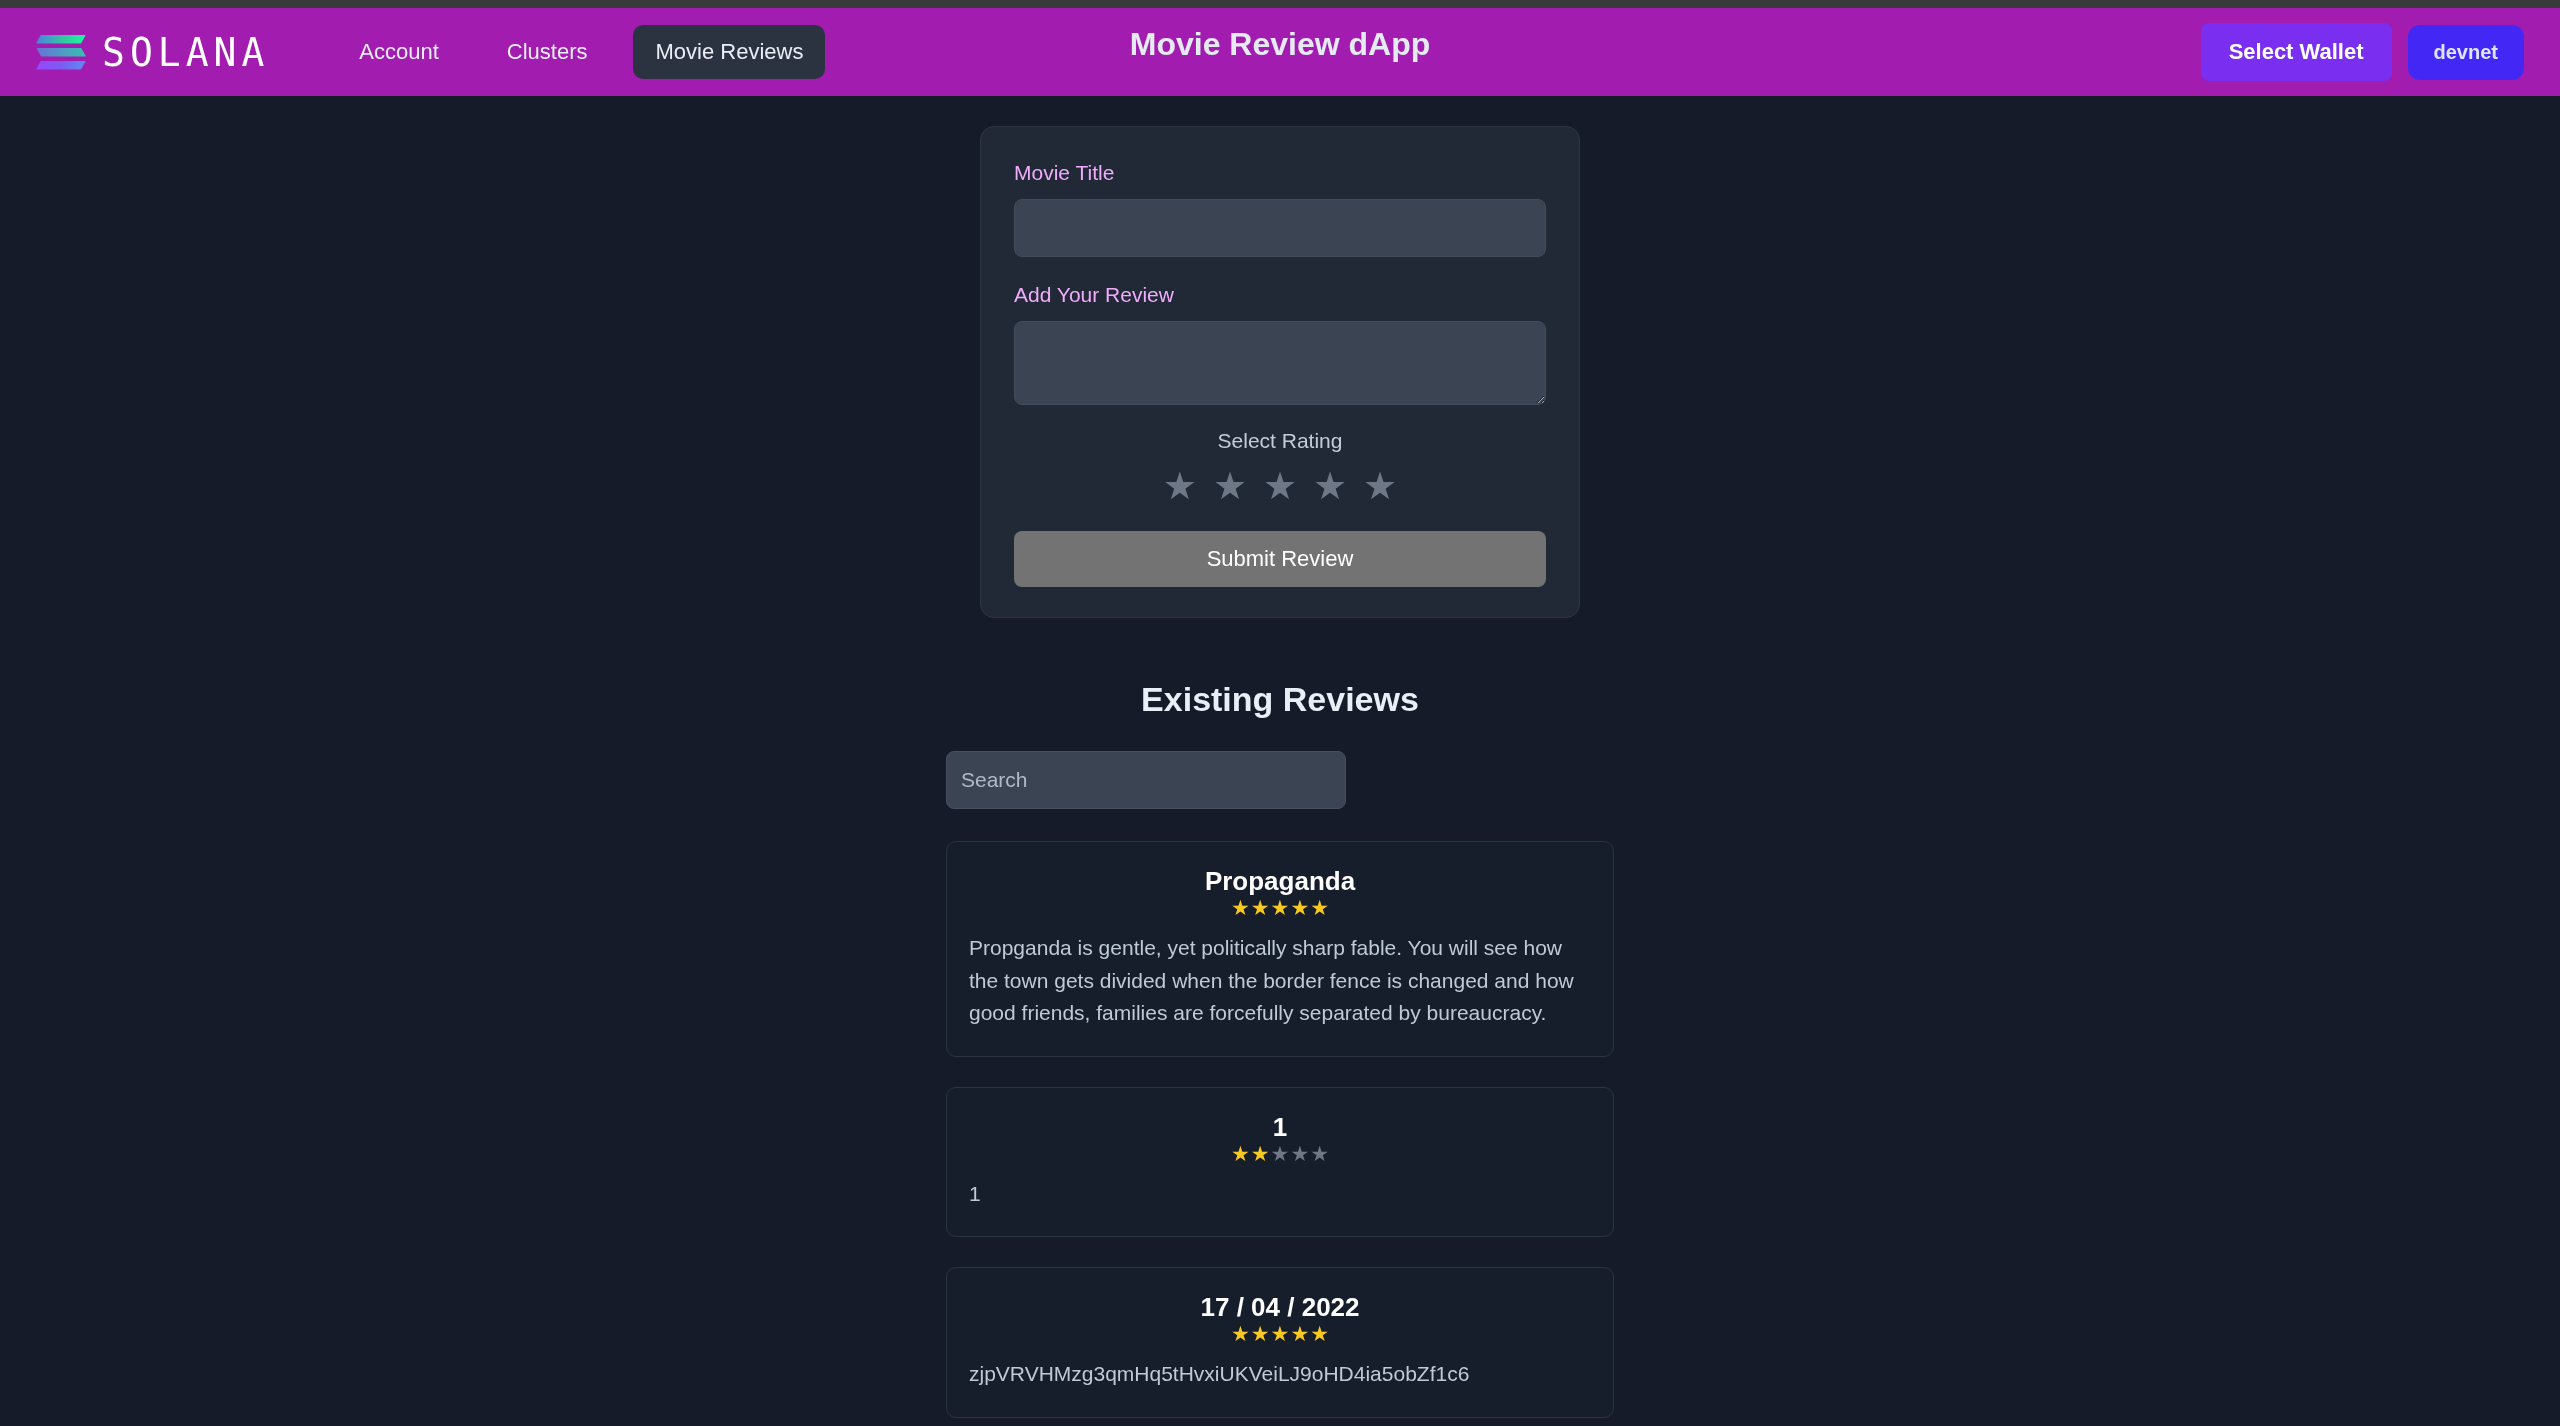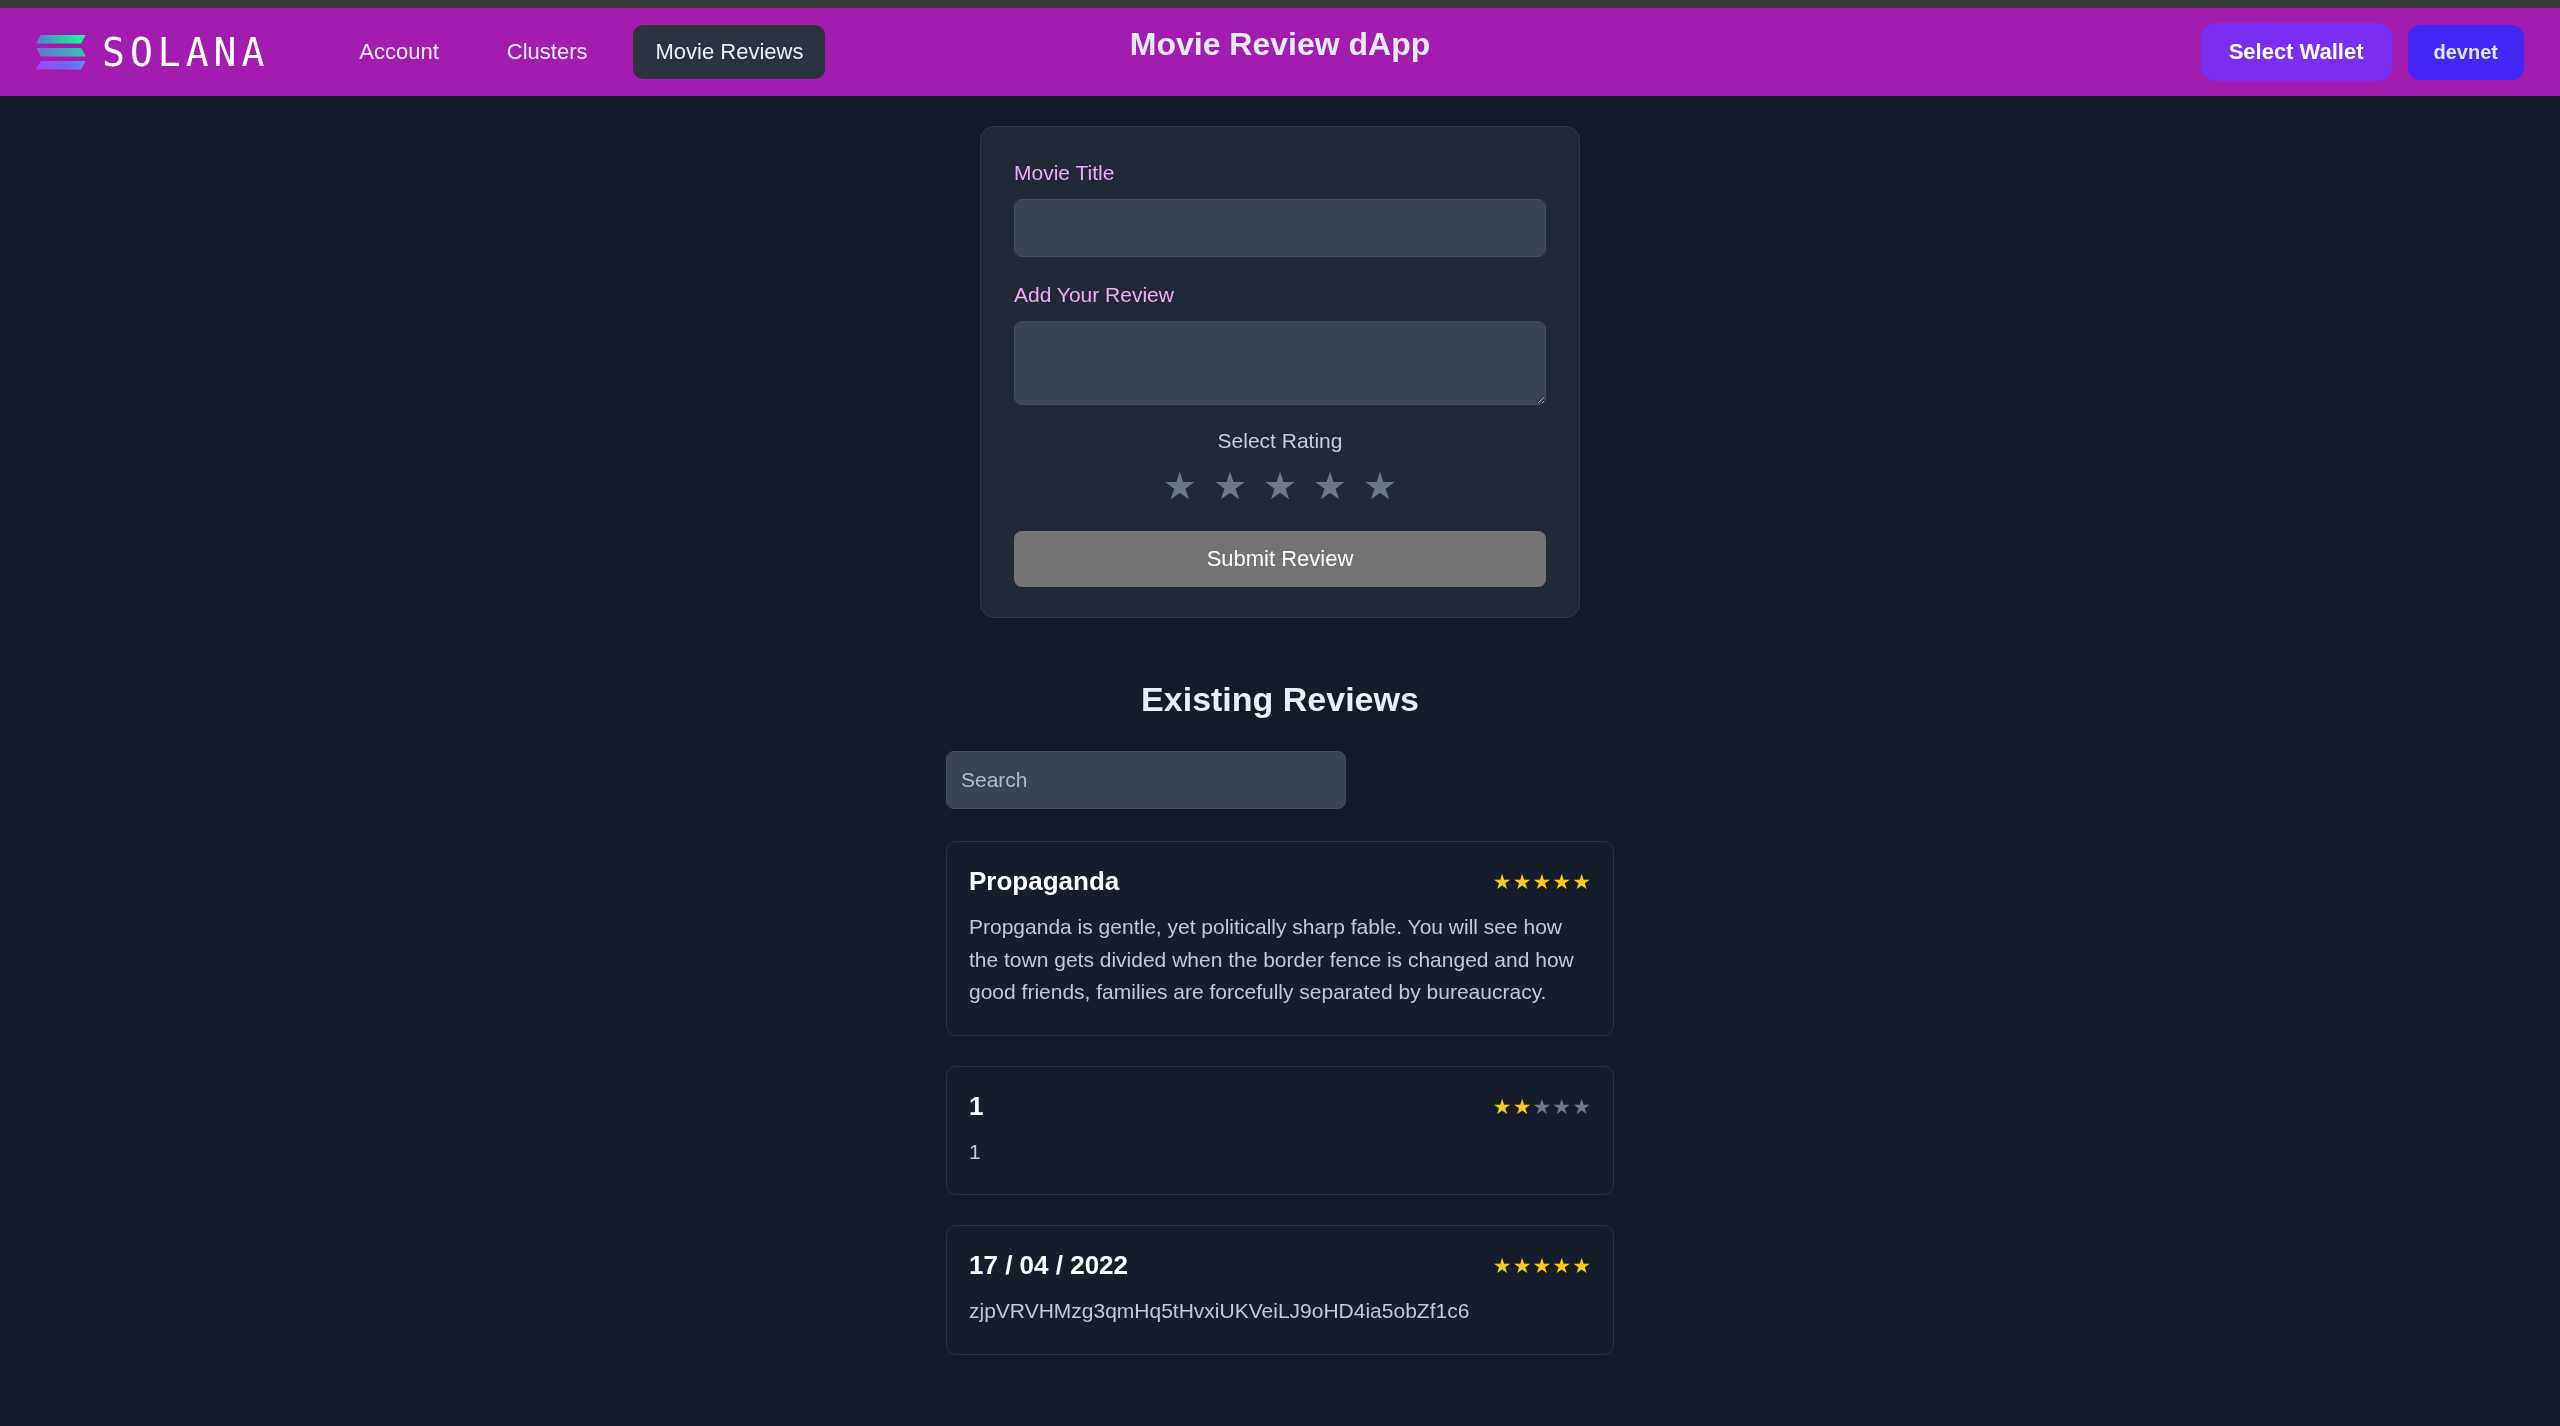--- a/index.html
+++ b/index.html
@@ -123,21 +123,21 @@
     align-items: center;
     gap: 16px;
     z-index: 3;
   }
   .btn-wallet {
     background: #7a2ef0;
     color: #ffffff;
     font-size: 22px;
     font-weight: bold;
     padding: 16px 28px;
-    border-radius: 15px;
+    border-radius: 8px;
     border: none;
     cursor: pointer;
     font-family: inherit;
   }
   .btn-network {
     background: #4328f5;
     color: #dfe5ff;
     font-size: 20px;
     font-weight: bold;
     padding: 16px 26px;
@@ -275,20 +275,21 @@
     border-radius: 10px;
     padding: 24px 22px 26px 22px;
     margin-bottom: 30px;
   }
 
   .review-head {
     display: flex;
     align-items: center;
     justify-content: space-between;
     margin-bottom: 14px;
+    flex-direction: column;
   }
 
   .review-title {
     font-size: 26px;
     font-weight: bold;
     color: #ffffff;
   }
 
   .review-stars {
     display: flex;

